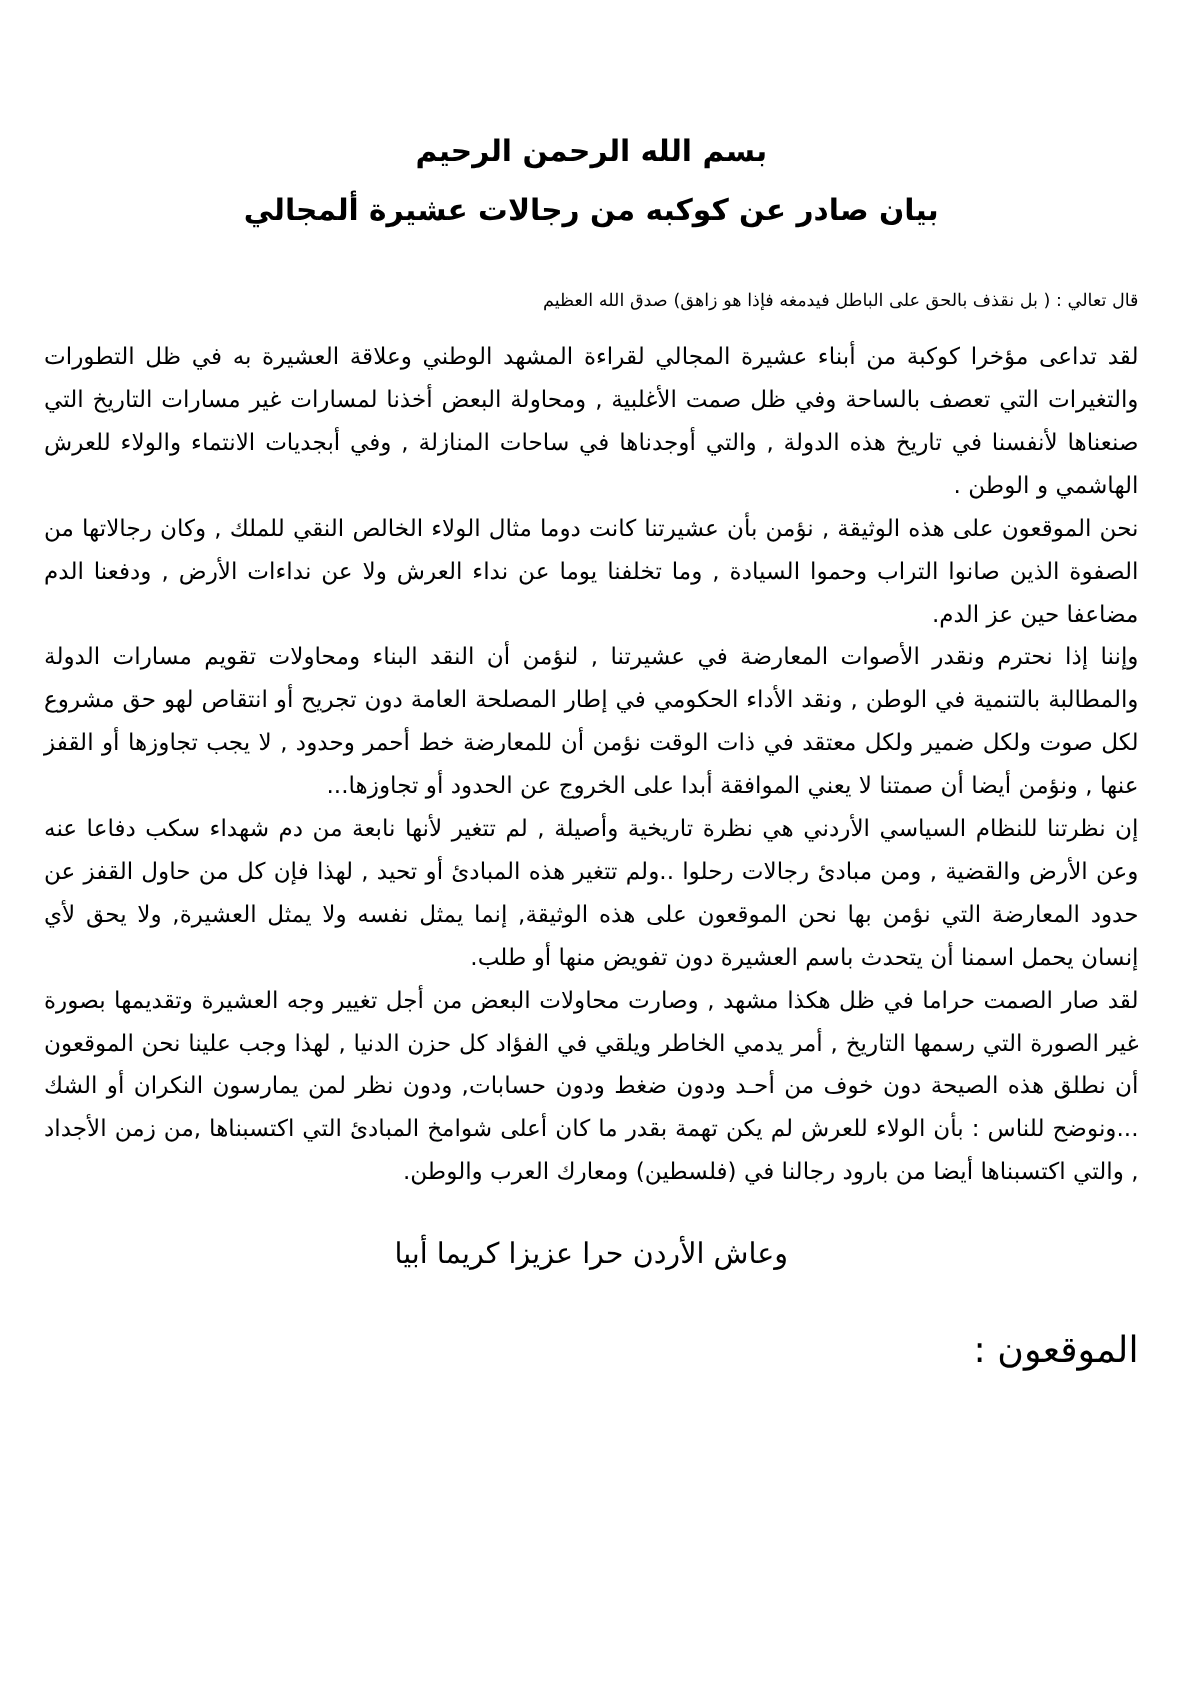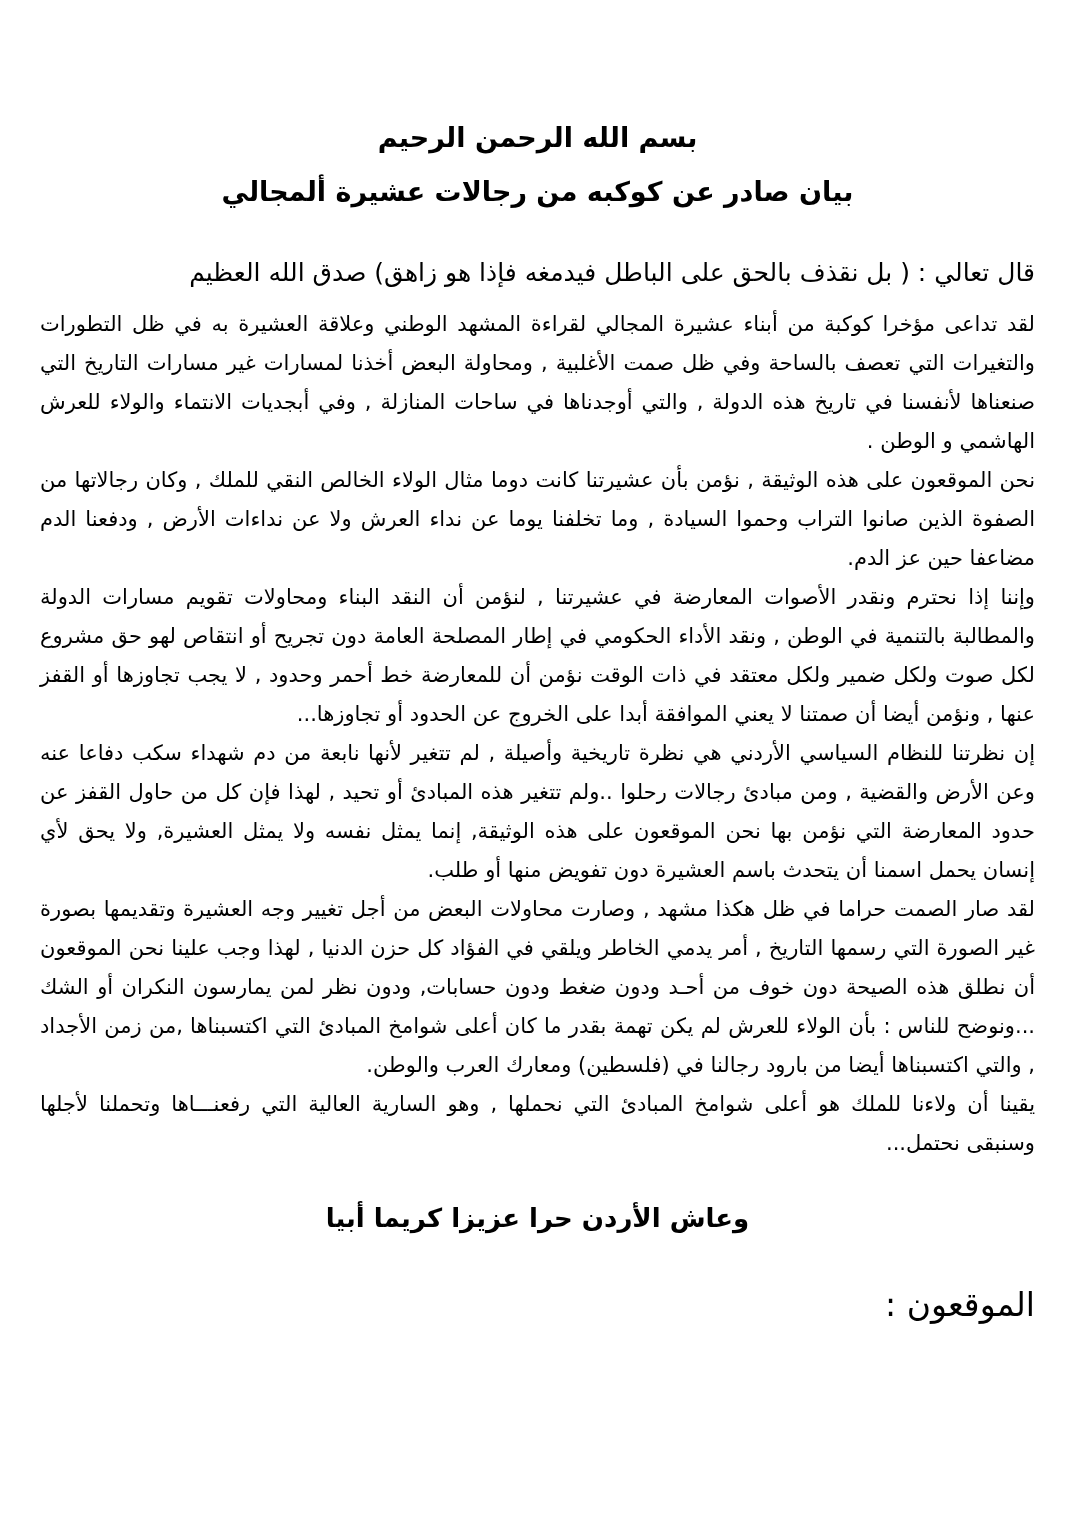--- a/index.html
+++ b/index.html
@@ -33,38 +33,38 @@
   .doc-title {
     margin-top: 14px;
     text-align: center;
     font-weight: bold;
     font-size: 27px;
     line-height: 40px;
   }
   .quran-quote {
     margin-top: 41px;
     text-align: right;
-    font-size: 25px;
+    font-size: 16px;
     line-height: 40px;
   }
   .body-text {
     margin-top: 12px;
     font-size: 21px;
     line-height: 39px;
     text-align: justify;
     text-align-last: auto;
   }
   .body-text p {
     margin: 0;
     padding: 0;
   }
   .closing-slogan {
     margin-top: 35px;
     text-align: center;
-    font-weight: bold;
+    font-weight: normal;
     font-size: 26px;
     line-height: 40px;
   }
   .signatories {
     margin-top: 47px;
     text-align: right;
     font-size: 33px;
     line-height: 40px;
   }
 </style>
@@ -78,20 +78,19 @@
   <div class="doc-title">بيان صادر عن كوكبه من  رجالات عشيرة ألمجالي</div>
 
   <div class="quran-quote">قال تعالي : ( بل نقذف بالحق على الباطل فيدمغه  فإذا هو زاهق) صدق الله العظيم</div>
 
   <div class="body-text">
     <p>لقد تداعى مؤخرا كوكبة من أبناء عشيرة المجالي لقراءة المشهد الوطني وعلاقة العشيرة به في ظل التطورات والتغيرات التي تعصف بالساحة وفي ظل صمت الأغلبية , ومحاولة البعض أخذنا لمسارات غير مسارات التاريخ التي صنعناها لأنفسنا في تاريخ هذه الدولة , والتي أوجدناها في ساحات المنازلة , وفي أبجديات الانتماء والولاء  للعرش الهاشمي و الوطن .</p>
     <p>نحن الموقعون على هذه الوثيقة , نؤمن  بأن عشيرتنا  كانت دوما مثال الولاء الخالص النقي للملك , وكان رجالاتها من الصفوة الذين صانوا التراب وحموا السيادة , وما تخلفنا يوما عن نداء العرش ولا عن نداءات الأرض , ودفعنا الدم مضاعفا حين عز الدم.</p>
     <p>وإننا إذا نحترم ونقدر الأصوات المعارضة في عشيرتنا , لنؤمن أن النقد البناء ومحاولات تقويم مسارات الدولة والمطالبة بالتنمية في الوطن , ونقد الأداء الحكومي في إطار المصلحة العامة دون تجريح أو انتقاص لهو حق مشروع لكل صوت ولكل ضمير ولكل معتقد في ذات الوقت نؤمن أن  للمعارضة خط  أحمر وحدود , لا يجب تجاوزها أو القفز عنها , ونؤمن أيضا أن صمتنا لا يعني الموافقة أبدا على الخروج عن الحدود أو تجاوزها...</p>
     <p>إن نظرتنا للنظام السياسي الأردني هي نظرة تاريخية وأصيلة , لم تتغير لأنها نابعة من دم شهداء سكب دفاعا عنه وعن الأرض والقضية , ومن مبادئ رجالات رحلوا ..ولم تتغير هذه المبادئ أو تحيد , لهذا فإن كل من حاول القفز عن حدود المعارضة التي نؤمن بها نحن الموقعون على هذه الوثيقة, إنما يمثل نفسه ولا يمثل العشيرة, ولا يحق لأي إنسان يحمل اسمنا أن يتحدث باسم العشيرة  دون تفويض منها أو طلب.</p>
     <p>لقد  صار الصمت حراما في ظل هكذا مشهد , وصارت  محاولات البعض من أجل  تغيير وجه العشيرة وتقديمها بصورة غير الصورة التي رسمها التاريخ , أمر يدمي الخاطر ويلقي في الفؤاد كل حزن الدنيا , لهذا وجب علينا نحن الموقعون أن نطلق هذه الصيحة دون خوف من أحـد ودون ضغط ودون حسابات, ودون نظر لمن يمارسون النكران أو الشك ...ونوضح للناس : بأن الولاء للعرش لم يكن تهمة بقدر ما كان أعلى شوامخ المبادئ التي اكتسبناها ,من زمن الأجداد   , والتي اكتسبناها أيضا من بارود رجالنا في (فلسطين) ومعارك العرب والوطن.</p>
-    <p>يقينا  أن  ولاءنا للملك هو أعلى شوامخ المبادئ التي نحملها , وهو السارية العالية التي رفعنـــاها وتحملنا لأجلها وسنبقى نحتمل...</p>
   </div>
 
   <div class="closing-slogan">وعاش الأردن حرا عزيزا كريما أبيا</div>
 
   <div class="signatories">الموقعون :</div>
 
 </div>
 
 </body></html>

